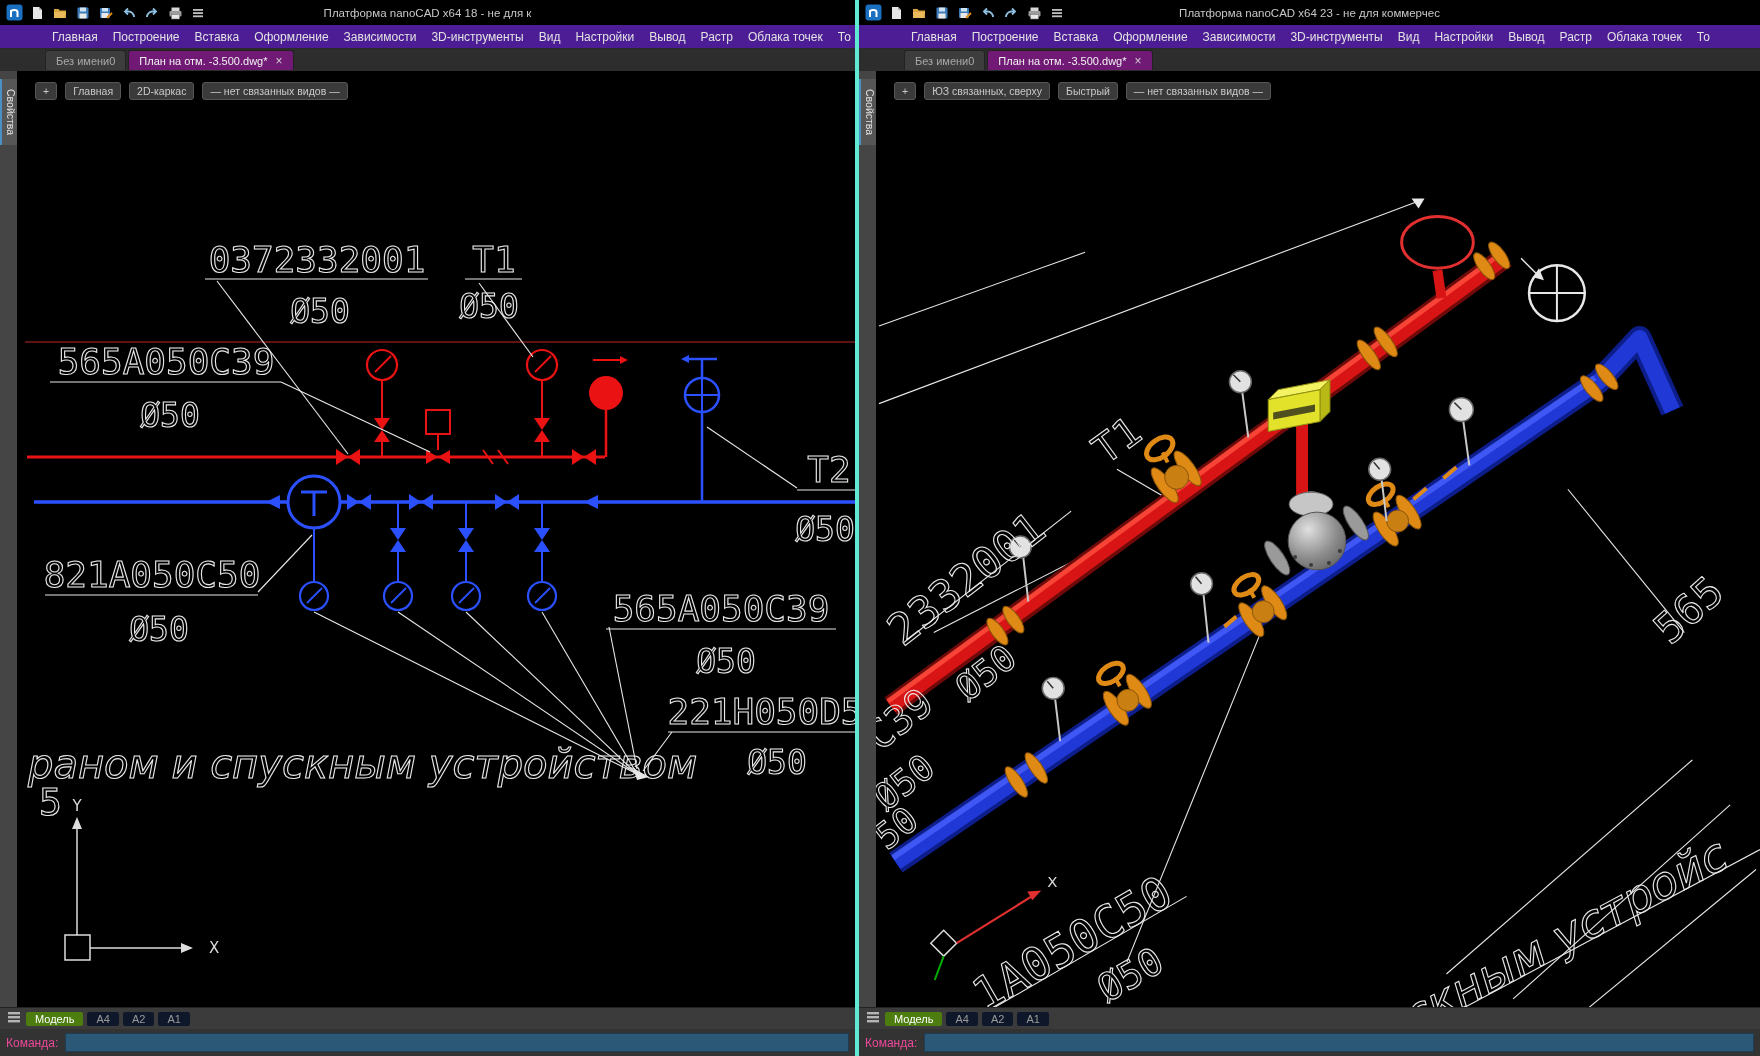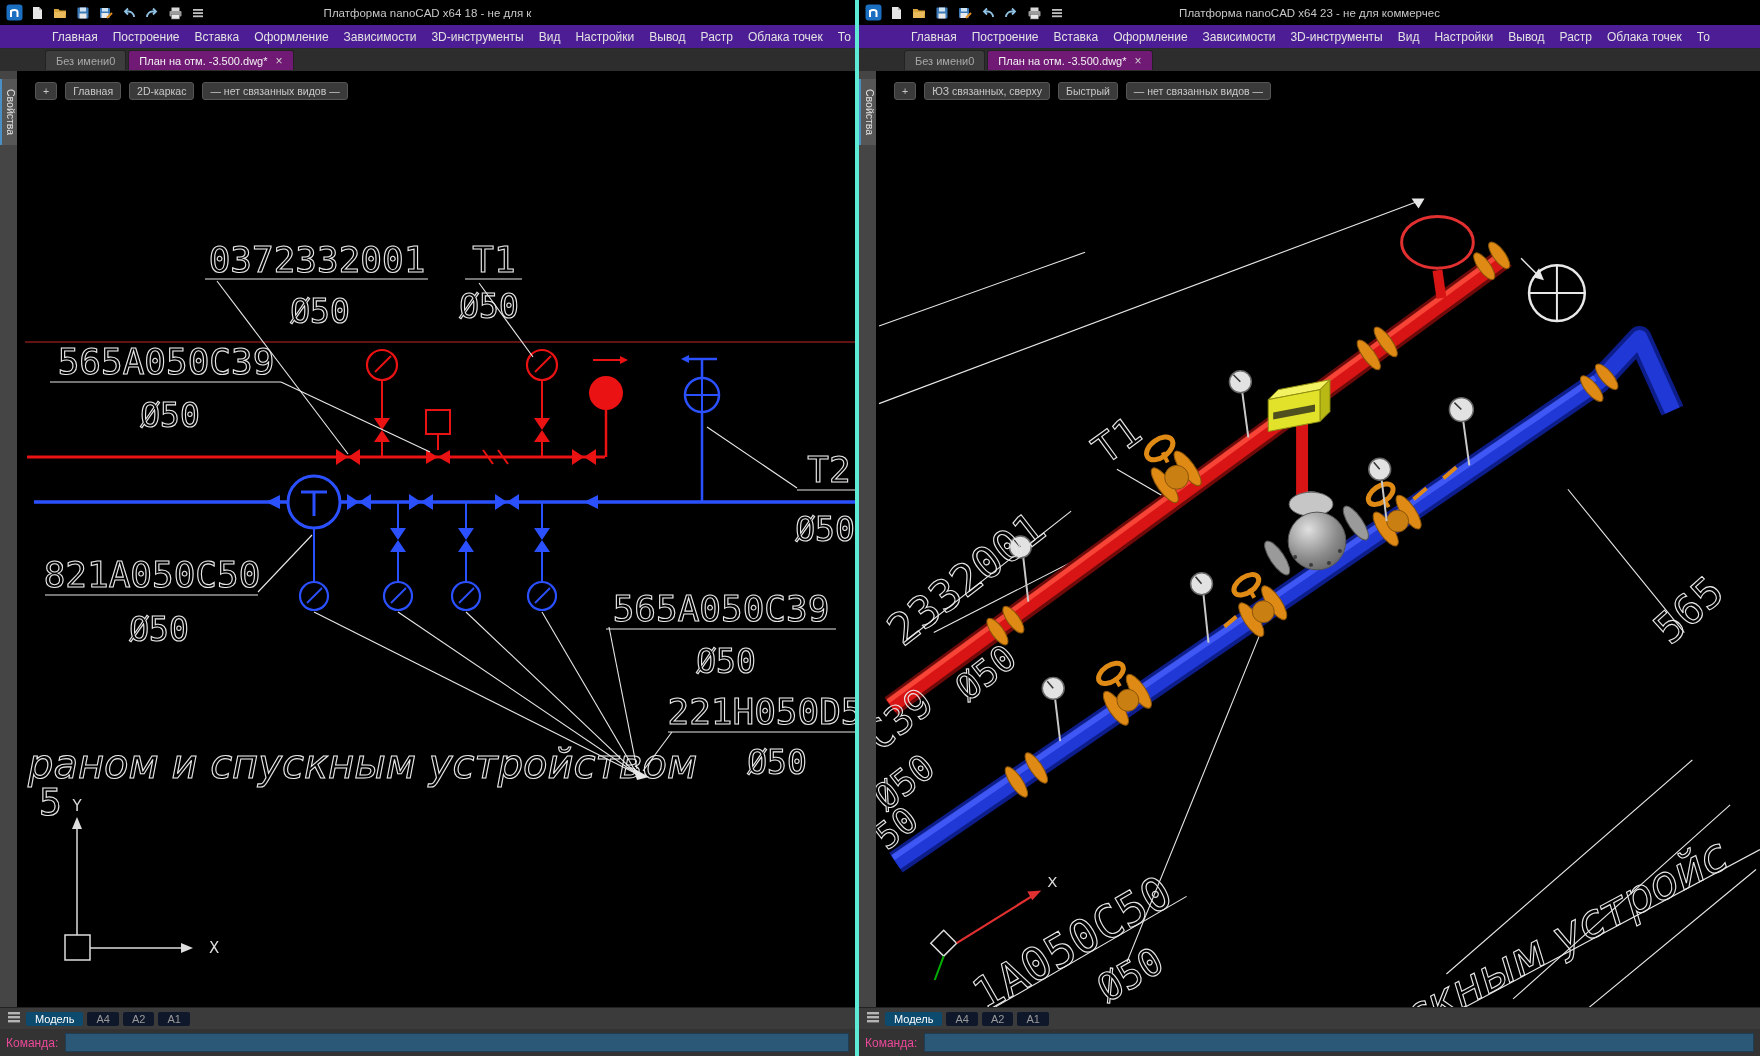--- a/index.html
+++ b/index.html
@@ -29,21 +29,21 @@
   .proptab{position:absolute;top:8px;left:0;width:17px;padding:10px 0;background:#565656;color:#e0e0e0;
     font-size:10.5px;writing-mode:vertical-rl;text-align:center;border-left:2px solid #4a90c4}
   .canvas{flex:1;background:#000;position:relative;overflow:hidden}
   .canvas svg{position:absolute;left:0;top:0;width:100%;height:100%}
   .chips{position:absolute;top:11px;left:18px;display:flex;gap:8px;z-index:3}
   .chip{background:rgba(62,62,62,.93);border:1px solid #555;color:#c9c9c9;font-size:10.5px;
     padding:2px 7px;border-radius:3px;white-space:nowrap}
 
   .sheetbar{flex:0 0 22px;background:#3b3b3b;border-top:1px solid #222;display:flex;align-items:center;gap:4px;padding-left:6px}
   .stab{font-size:11px;color:#9a9a9a;background:#0f172a;padding:1px 9px;border-radius:2px;white-space:nowrap}
-  .stab.active{background:#0c4a6e;color:#fff}
+  .stab.active{background:#4d7c0f;color:#fff}
 
   .cmdbar{flex:0 0 27px;background:#333;display:flex;align-items:center;gap:7px;padding:0 6px}
   .cmdlabel{color:#ec4899;font-size:12px;white-space:nowrap}
   .cmdinput{flex:1;height:19px;background:#2a5876;border:1px solid #1d3e54}
 
   .cadtext{font-family:"DejaVu Sans Mono","Liberation Mono",monospace;fill:none;stroke:#e8e8e8;stroke-width:1.1px}
   .cadnote{font-family:"DejaVu Sans",sans-serif;font-style:italic;fill:none;stroke:#e8e8e8;stroke-width:1.1px}
   .uilabel{font-family:"DejaVu Sans",sans-serif;fill:#ddd}
 </style>
 </head>

